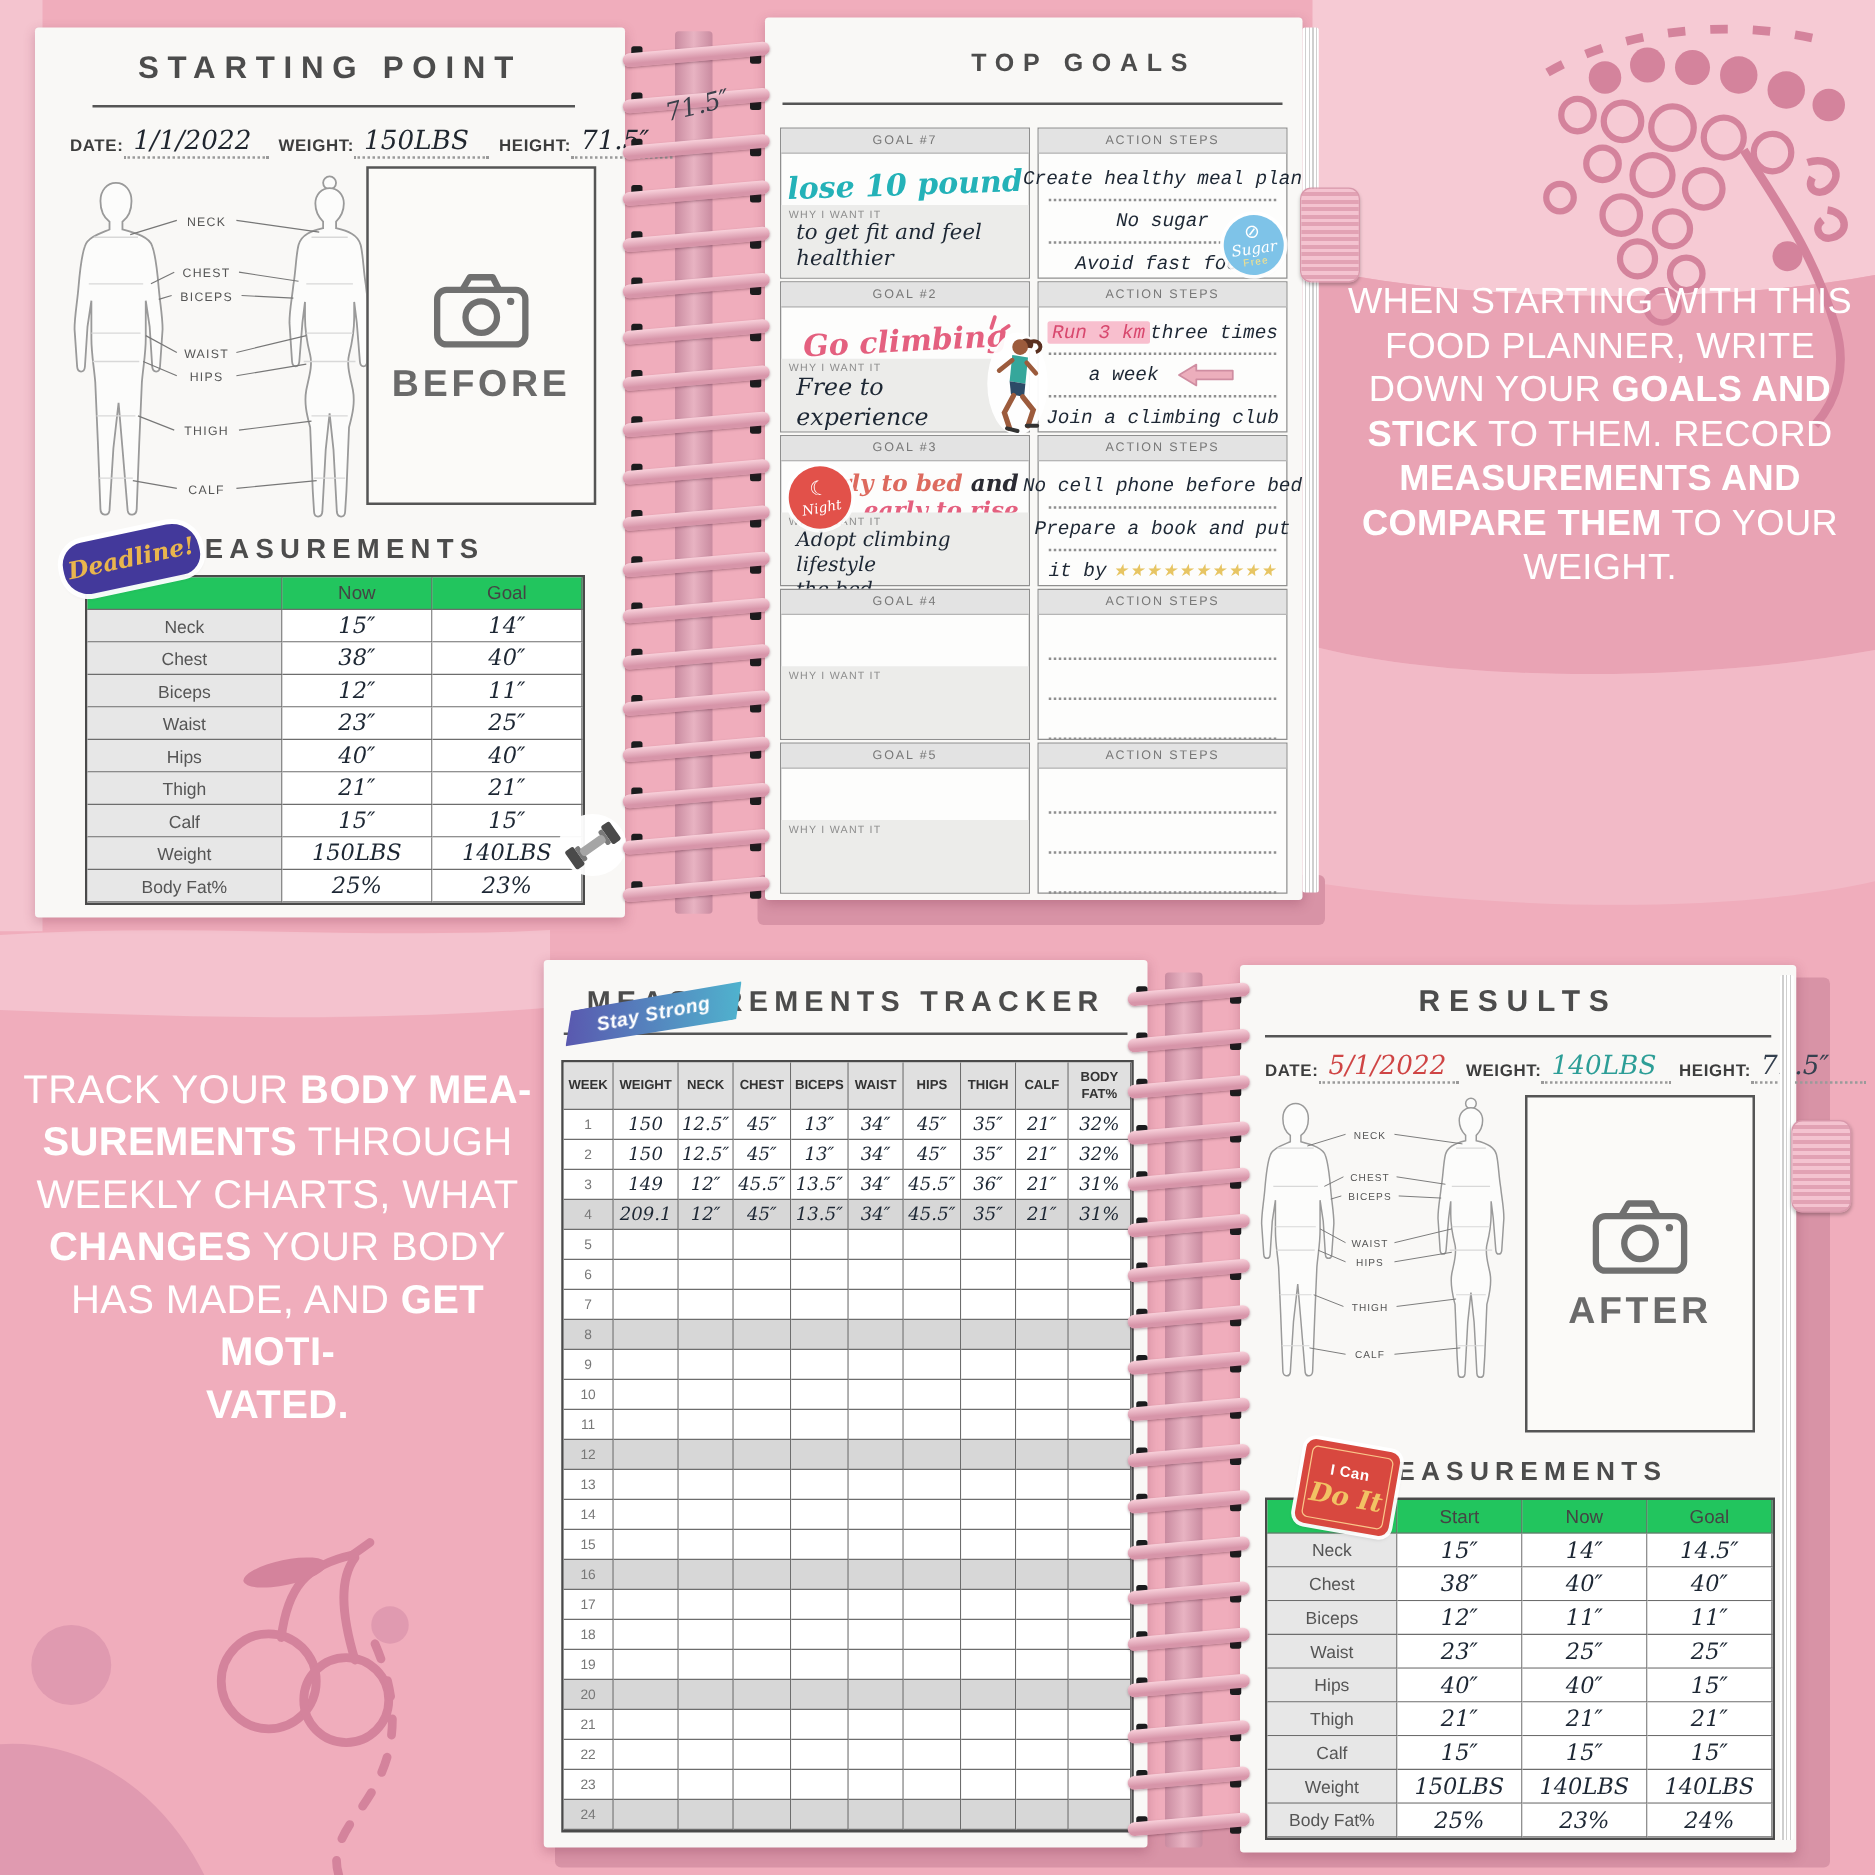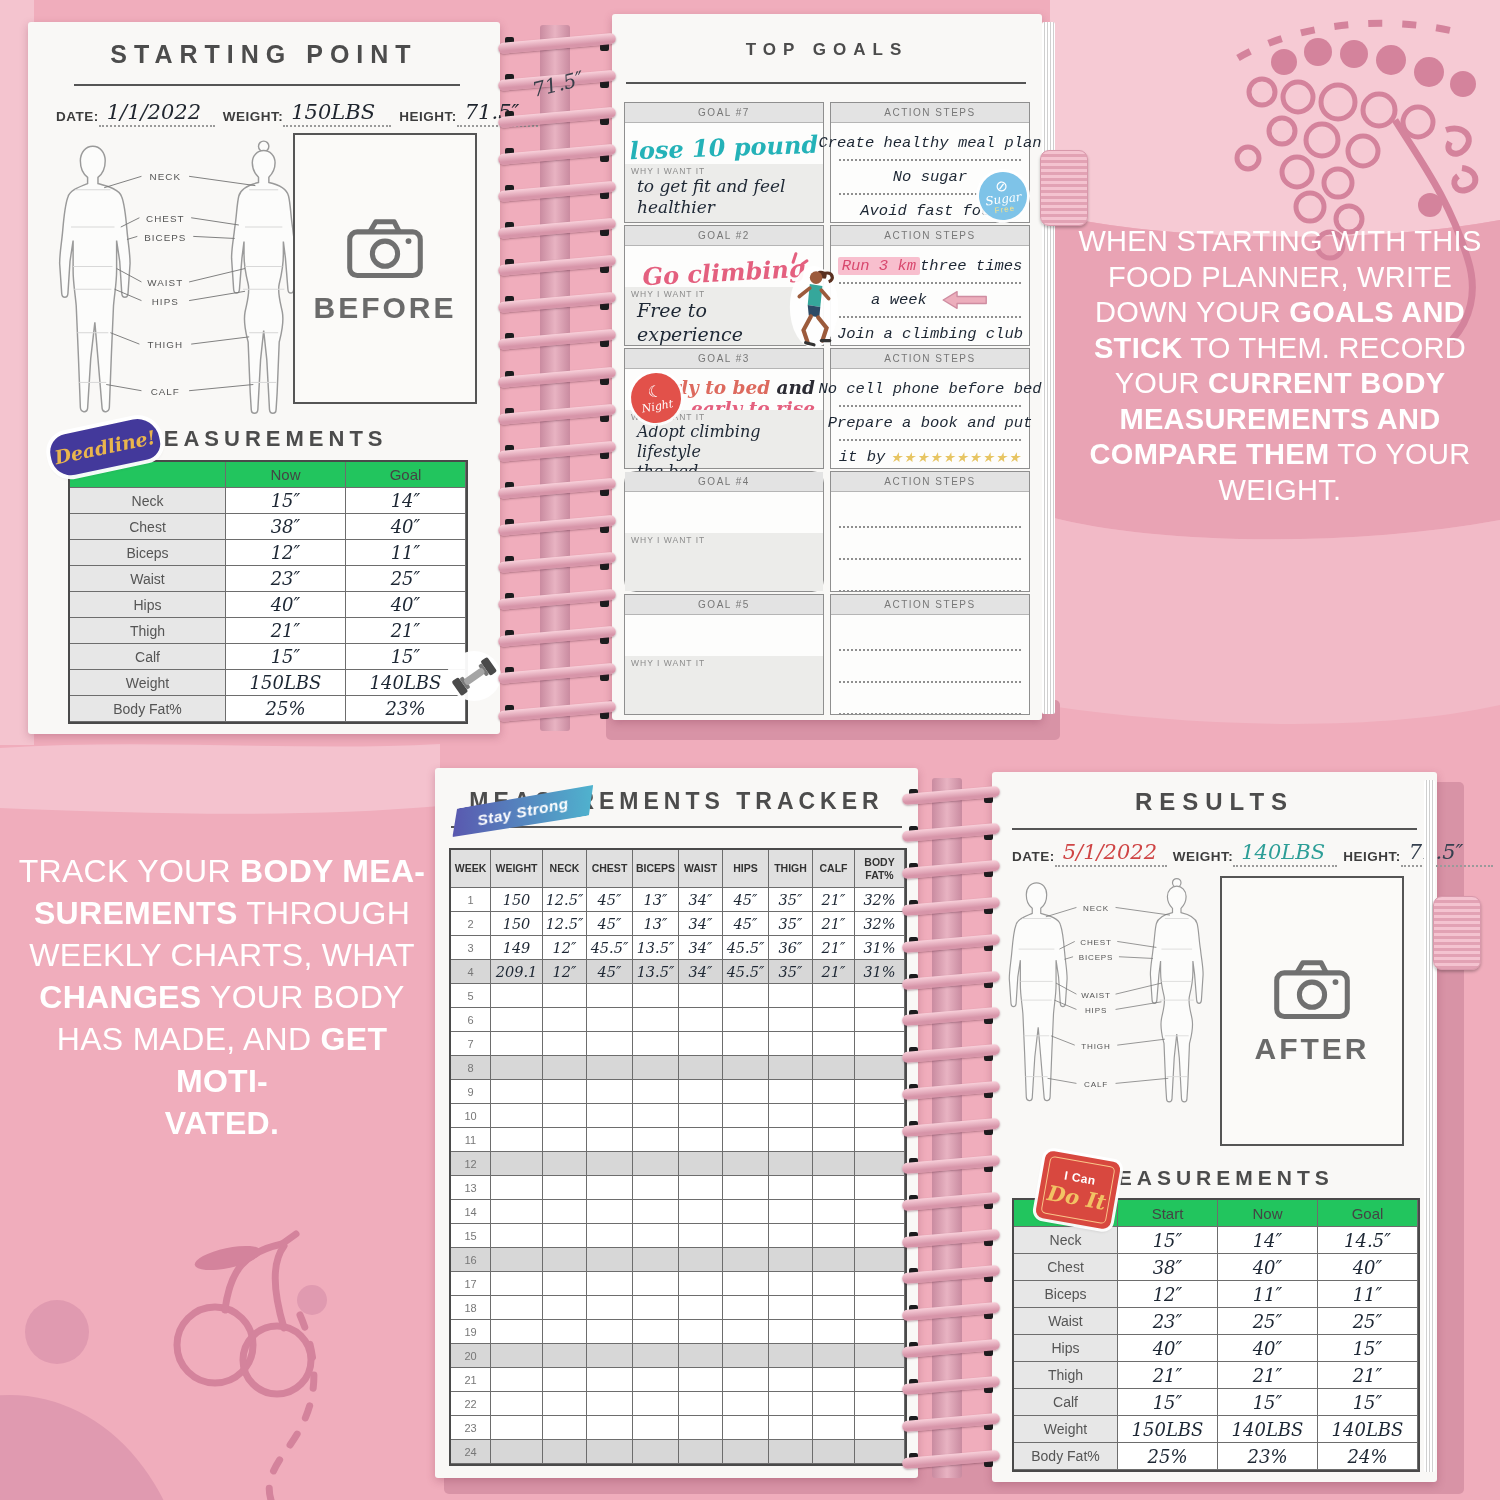--- a/index.html
+++ b/index.html
@@ -165,21 +165,20 @@
       <circle cx="312" cy="1300" r="15" fill="#e09ab0"></circle>
       <ellipse cx="10" cy="1615" rx="180" ry="220" fill="#e09ab0"></ellipse>
     </g>
   </svg>
 
   <div id="callout-right" class="callout">
       <div><span>WHEN STARTING WITH THIS</span></div>
       <div><span>FOOD PLANNER, WRITE</span></div>
       <div><span>DOWN YOUR </span><span class="b">GOALS AND</span></div>
       <div><span class="b">STICK</span><span> TO THEM. RECORD</span></div>
-      <div><span>YOUR </span><span class="b">CURRENT BODY</span></div>
       <div><span class="b">MEASUREMENTS AND</span></div>
       <div><span class="b">COMPARE THEM</span><span> TO YOUR</span></div>
       <div><span>WEIGHT.</span></div>
     </div>
   <div id="callout-left" class="callout">
       <div><span>TRACK YOUR </span><span class="b">BODY MEA-</span></div>
       <div><span class="b">SUREMENTS</span><span> THROUGH</span></div>
       <div><span>WEEKLY CHARTS, WHAT</span></div>
       <div><span class="b">CHANGES</span><span> YOUR BODY</span></div>
       <div><span>HAS MADE, AND </span><span class="b">GET MOTI-</span></div>
@@ -402,21 +401,21 @@
         <b class="wire"></b>
       </div>
       <div class="coil">
         <i class="hl"></i>
         <i class="hr"></i>
         <b class="wire"></b>
       </div>
     </div>
 
   <div class="page" id="page-tg" style="left:612px;top:14px;width:430px;height:706px;">
-    <div class="ptitle" style="top:26px;font-size:17px;letter-spacing:7px;">TOP GOALS</div>
+    <div class="ptitle" style="top:26px;font-size:20px;letter-spacing:7px;padding-left:40px;">TOP GOALS</div>
     <div class="rule" style="left:14px;right:16px;top:68px;"></div>
 
     <div class="goal-row" style="top:88px;height:119px;">
       <div class="gbox" style="left:12px;width:198px;height:119px;">
         <div class="ghead">GOAL #7</div>
         <div class="goal-script" style="top:30px;font-size:24px;color:#24b2b8;transform:rotate(-2deg);">lose 10 pound</div>
         <div class="why" style="height:52px;">
           <div class="why-label">WHY I WANT IT</div>
           <div class="why-text">to get fit and feel
 healthier</div>
@@ -507,21 +506,21 @@
           <div class="step">Prepare a book and put</div>
           <div class="step">
             <span>it by</span>
             <span class="stars">★★★★★★★★★★</span>
           </div>
         </div>
       </div>
     </div>
 
     <div class="goal-row" style="top:457px;height:119px;">
-      <div class="gbox" style="left:12px;width:198px;height:119px;border-radius:12px;">
+      <div class="gbox" style="left:12px;width:198px;height:119px;">
         <div class="ghead">GOAL #4</div>
         <div class="why" style="height:52px;">
           <div class="why-label">WHY I WANT IT</div>
         </div>
       </div>
       <div class="gbox" style="left:218px;width:198px;height:119px;">
         <div class="ghead">ACTION STEPS</div>
         <div class="steps">
           <div class="step empty"></div>
           <div class="step empty"></div>

